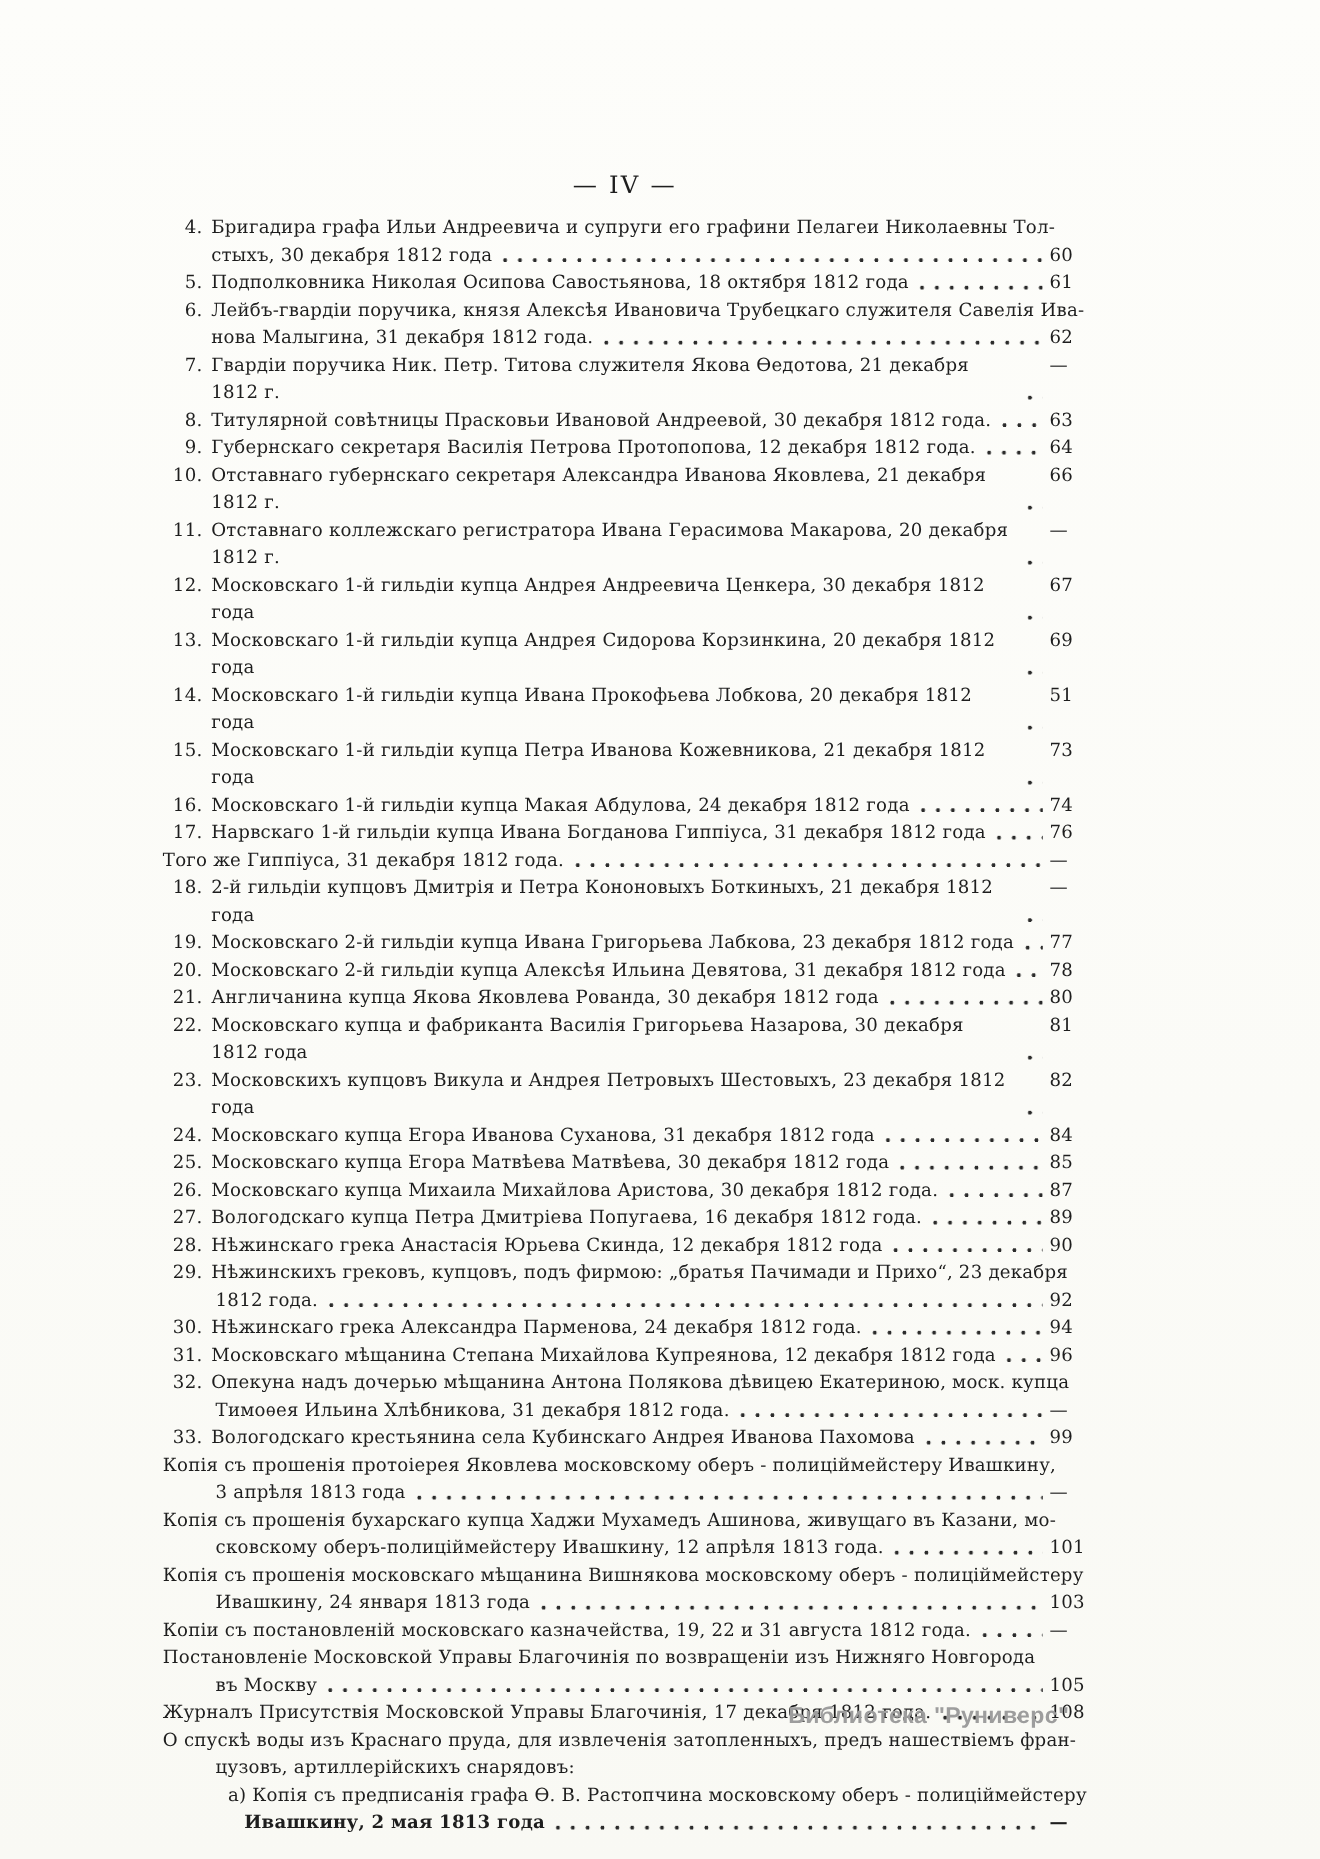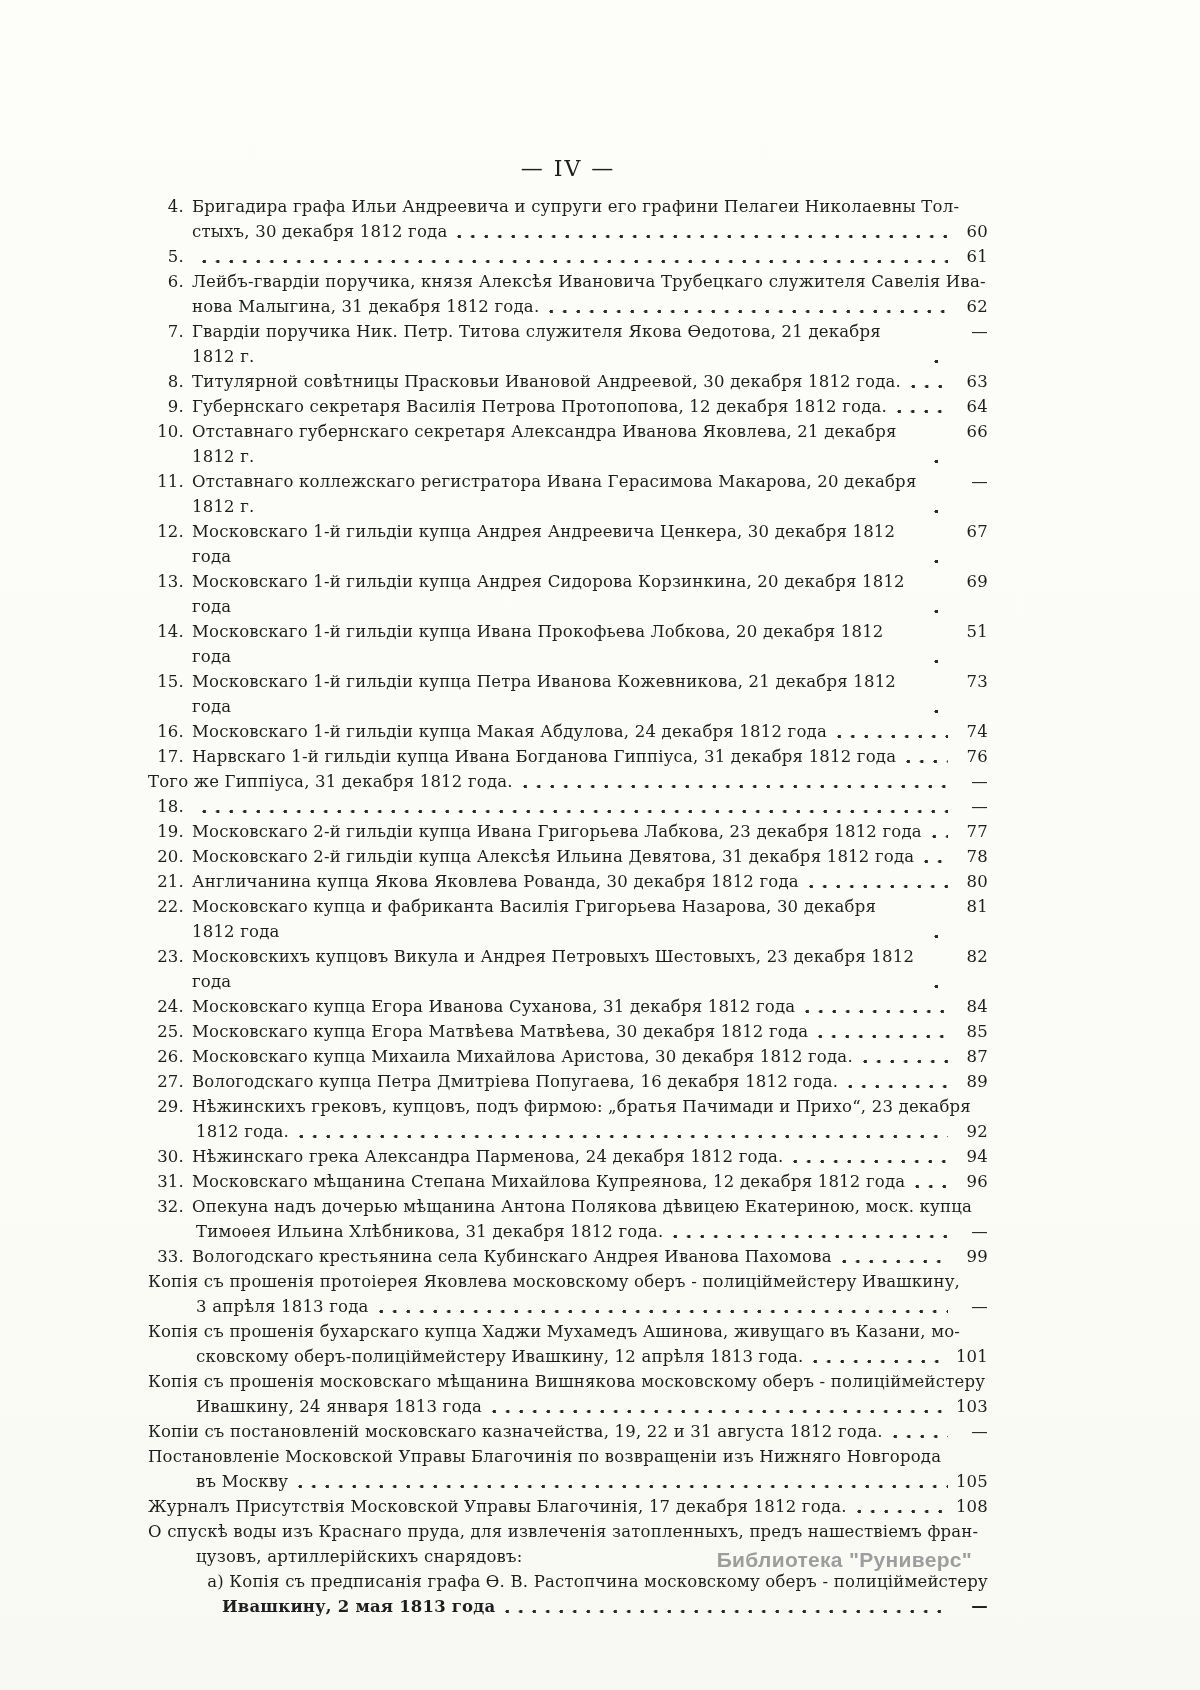--- a/index.html
+++ b/index.html
@@ -44,21 +44,21 @@
     height: 5px;
     align-self: flex-end;
     margin: 0 6px 5px 10px;
     background-image: radial-gradient(circle at 2.2px 2.5px, #2b2b2b 1.6px, rgba(0,0,0,0) 2px);
     background-size: 13.5px 5px;
     background-repeat: repeat-x;
   }
   .pg {
     flex: none;
     min-width: 34px;
-    text-align: right;
+    text-align: left;
   }
   .ind0 { padding-left: 0; }
   .ind1 { padding-left: 44px; }
   .ind2 { padding-left: 48px; }
   .ind3 { padding-left: 58px; justify-content: flex-end; }
   .ind4 { padding-left: 74px; font-weight: bold; }
   .watermark {
     position: absolute;
     top: 1548px;
     right: 228px;
@@ -84,20 +84,21 @@
       </div>
       <div class="line ind1">
         <span class="txt">стыхъ, 30 декабря 1812 года</span>
         <span class="leader"></span>
         <span class="pg">60</span>
       </div>
     </div>
     <div class="entry">
       <div class="line ind0">
         <span class="num">5.</span>
+        <span class="txt">Подполковника Николая Осипова Савостьянова, 18 октября 1812 года</span>
         <span class="leader"></span>
         <span class="pg">61</span>
       </div>
     </div>
     <div class="entry">
       <div class="line ind0">
         <span class="num">6.</span>
         <span class="txt">Лейбъ-гвардіи поручика, князя Алексѣя Ивановича Трубецкаго служителя Савелія Ива-</span>
       </div>
       <div class="line ind1">
@@ -197,20 +198,21 @@
     <div class="entry">
       <div class="line ind0">
         <span class="txt">Того же Гиппіуса, 31 декабря 1812 года.</span>
         <span class="leader"></span>
         <span class="pg">—</span>
       </div>
     </div>
     <div class="entry">
       <div class="line ind0">
         <span class="num">18.</span>
+        <span class="txt">2-й гильдіи купцовъ Дмитрія и Петра Кононовыхъ Боткиныхъ, 21 декабря 1812 года</span>
         <span class="leader"></span>
         <span class="pg">—</span>
       </div>
     </div>
     <div class="entry">
       <div class="line ind0">
         <span class="num">19.</span>
         <span class="txt">Московскаго 2-й гильдіи купца Ивана Григорьева Лабкова, 23 декабря 1812 года</span>
         <span class="leader"></span>
         <span class="pg">77</span>
@@ -271,20 +273,28 @@
         <span class="leader"></span>
         <span class="pg">87</span>
       </div>
     </div>
     <div class="entry">
       <div class="line ind0">
         <span class="num">27.</span>
         <span class="txt">Вологодскаго купца Петра Дмитріева Попугаева, 16 декабря 1812 года.</span>
         <span class="leader"></span>
         <span class="pg">89</span>
+      </div>
+    </div>
+    <div class="entry">
+      <div class="line ind0">
+        <span class="num">28.</span>
+        <span class="txt">Нѣжинскаго грека Анастасія Юрьева Скинда, 12 декабря 1812 года</span>
+        <span class="leader"></span>
+        <span class="pg">90</span>
       </div>
     </div>
     <div class="entry">
       <div class="line ind0">
         <span class="num">29.</span>
         <span class="txt">Нѣжинскихъ грековъ, купцовъ, подъ фирмою: „братья Пачимади и Прихо“, 23 декабря</span>
       </div>
       <div class="line ind2">
         <span class="txt">1812 года.</span>
         <span class="leader"></span>

